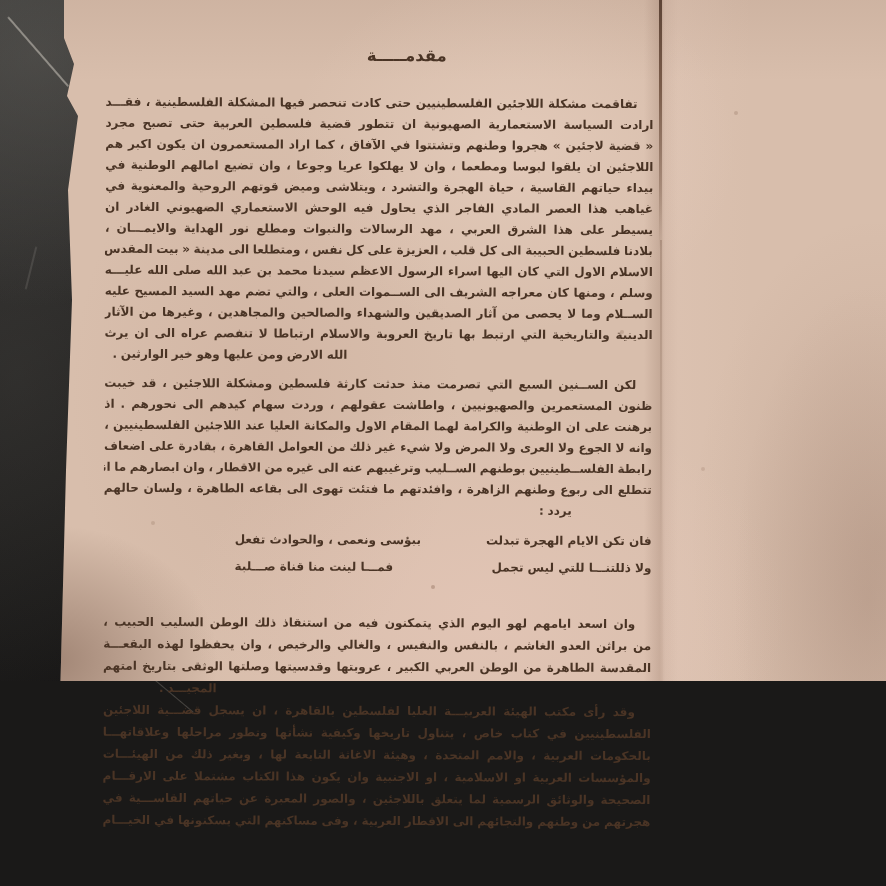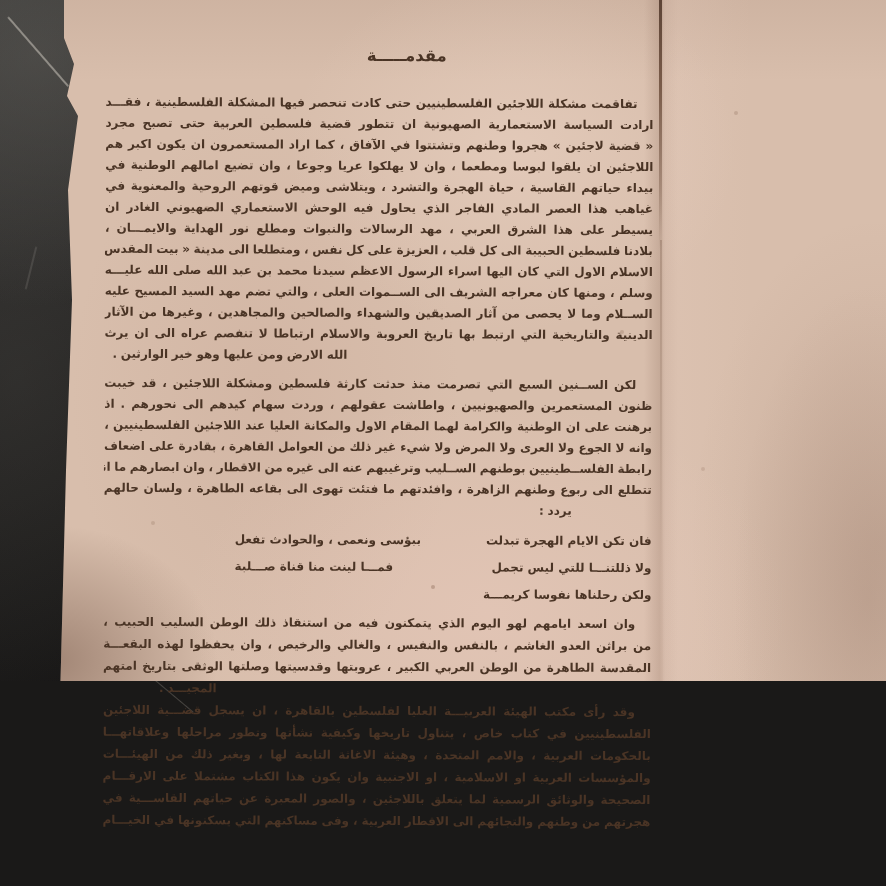--- a/index.html
+++ b/index.html
@@ -146,21 +146,20 @@
           <div class="verse">
             <div class="vrow">
               <span class="hemi">فان تكن الايام الهجرة تبدلت</span>
               <span class="hemi">ببؤسى ونعمى ، والحوادث تفعل</span>
             </div>
             <div class="vrow">
               <span class="hemi">ولا ذللتنـــا للتي ليس تجمل</span>
               <span class="hemi">فمـــا لينت منا قناة صـــلبة</span>
             </div>
             <div class="vrow">
-              <span class="hemi">ولكن رحلناها نفوسا كريمـــة</span>
             </div>
           </div>
           <div class="para p3">
             <div class="line first">وان اسعد ايامهم لهو اليوم الذي يتمكنون فيه من استنقاذ ذلك الوطن السليب الحبيب ،</div>
             <div class="line">من براثن العدو الغاشم ، بالنفس والنفيس ، والغالي والرخيص ، وان يحفظوا لهذه البقعـــة</div>
             <div class="line">المقدسة الطاهرة من الوطن العربي الكبير ، عروبتها وقدسيتها وصلتها الوثقى بتاريخ امتهم</div>
             <div class="line l55">المجيـــد .</div>
           </div>
           <div class="para p4">
             <div class="line first">وقد رأى مكتب الهيئة العربيـــة العليا لفلسطين بالقاهرة ، ان يسجل قضـــية اللاجئين</div>

